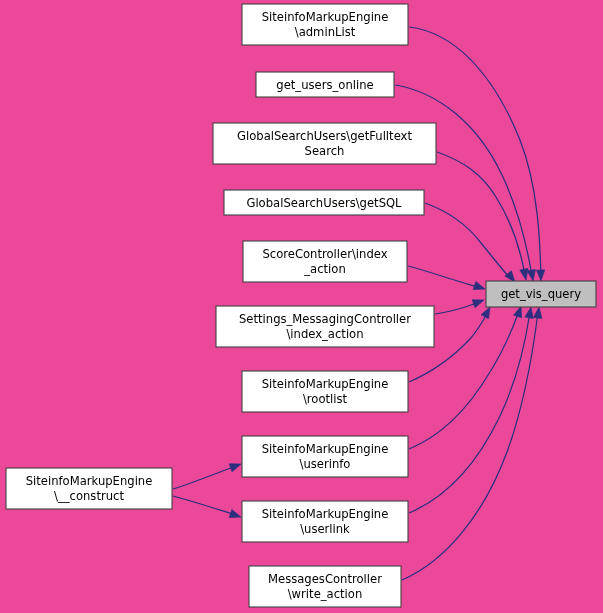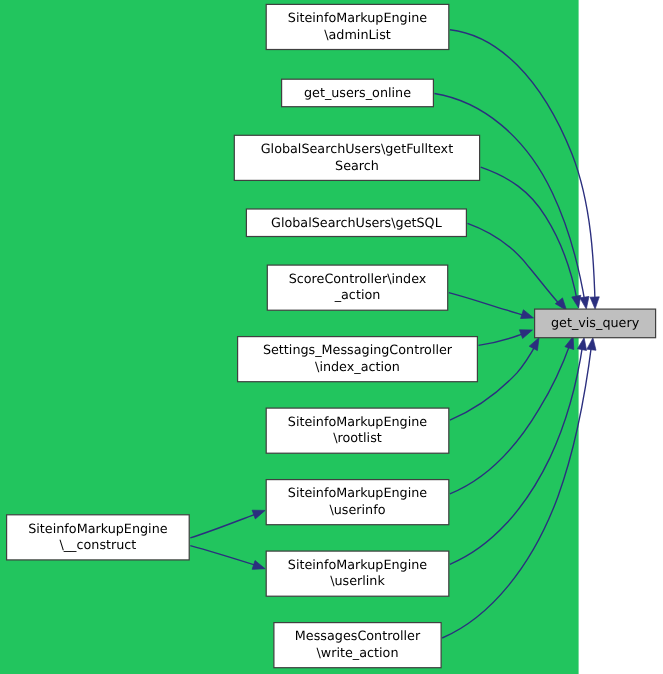--- a/index.html
+++ b/index.html
@@ -8,23 +8,23 @@
     background: #ffffff;
   }
   body {
     width: 603px;
     height: 613px;
     font-family: "DejaVu Sans", sans-serif;
     overflow: hidden;
   }
   #graph-root {
     position: relative;
-    width: 526px;
+    width: 603px;
     height: 613px;
-    background: #22c55e;
+    background: #ec4899;
   }
   svg.graph-canvas {
     position: absolute;
     top: 0;
     left: 0;
     width: 603px;
     height: 613px;
   }
   .node-box {
     fill: #ffffff;

